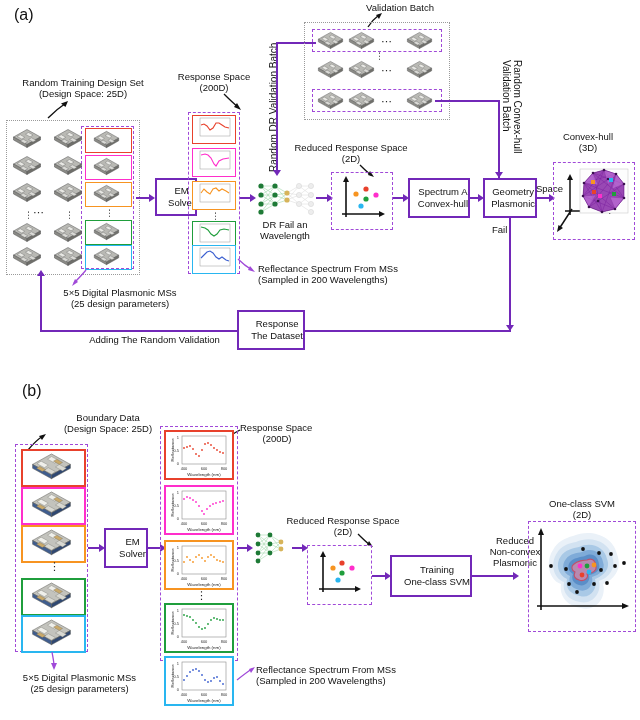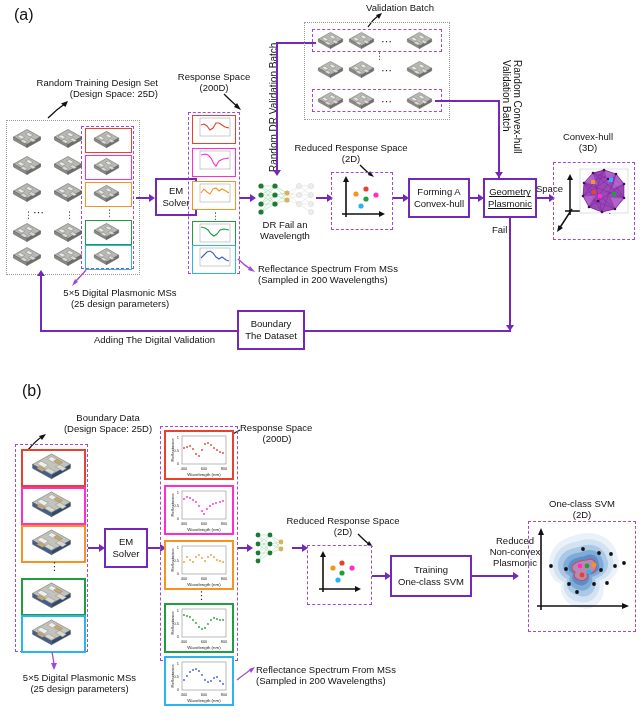--- a/index.html
+++ b/index.html
@@ -3,21 +3,21 @@
 <meta charset="utf-8">
 <style>
   html,body{margin:0;padding:0;background:#ffffff;}
   body{width:640px;height:720px;position:relative;overflow:hidden;
        font-family:"Liberation Sans",sans-serif;color:#1a1a1a;}
   .abs{position:absolute;}
   .txt{font-size:9.5px;line-height:1.18;text-align:center;color:#111;white-space:nowrap;}
   .panel-label{font-size:16px;font-weight:400;color:#111;}
   
   .pbox{border:2.2px solid #7228b8;background:#fff;display:flex;align-items:center;
-        justify-content:center;text-align:center;font-size:9.5px;line-height:1.22;color:#111;box-sizing:border-box;}
+        justify-content:flex-end;text-align:center;font-size:9.5px;line-height:1.22;color:#111;box-sizing:border-box;}
   
   .dashc{border:1.6px dashed #a049d8;box-sizing:border-box;background:transparent;}
   .dashgray{border:1.3px dotted #9a9a9a;box-sizing:border-box;}
   
   .ln{background:#7228b8;position:absolute;}
   .lnh{height:2.2px;}
   .lnv{width:2.2px;}
   .arrowR{position:absolute;width:0;height:0;border-top:4.2px solid transparent;
           border-bottom:4.2px solid transparent;border-left:6.5px solid #7228b8;}
   .arrowD{position:absolute;width:0;height:0;border-left:4.2px solid transparent;
@@ -28,21 +28,21 @@
   .specbox{box-sizing:border-box;background:#fff;}
   .dots3{font-size:11px;letter-spacing:1px;color:#222;}
   .vdots{font-size:9px;color:#222;line-height:.72;}
   svg{display:block;overflow:visible;}
 </style>
 </head>
 <body>
 
 <div class="abs panel-label" style="left:14px;top:6px;">(a)</div>
 
-<div class="abs txt" style="left:8px;top:77px;width:150px;text-align:right;">
+<div class="abs txt" style="left:8px;top:77px;width:150px;">
   <div>Random Training Design Set</div>
   <div>(Design Space: 25D)</div>
 </div>
 
 <svg class="abs" style="left:46px;top:98px;" width="30" height="22">
   <path d="M2,20 C8,14 14,9 20,5" stroke="#111" stroke-width="1.4" fill="none"></path>
   <path d="M22,3 L15,5.5 L19.5,9 Z" fill="#111"></path>
 </svg>
 
 <div class="abs dashgray" style="left:6px;top:120px;width:134px;height:155px;"></div>
@@ -266,26 +266,26 @@
     <circle cx="34" cy="16" r="2.6" fill="#e8412c"></circle>
     <circle cx="44" cy="22" r="2.6" fill="#ff2ecb"></circle>
     <circle cx="34" cy="26" r="2.6" fill="#1f9e3c"></circle>
     <circle cx="29" cy="33" r="2.6" fill="#29b6f0"></circle>
   </svg>
 </div>
 <div class="ln lnh abs" style="left:393px;top:197px;width:11px;"></div>
 <div class="arrowR" style="left:403px;top:193.8px;"></div>
 
 <div class="abs pbox" style="left:408px;top:178px;width:62px;height:40px;">
-  <div><span>Forming A</span><br><span>Convex-hull</span></div>
+  <div><span>Spectrum A</span><br><span>Convex-hull</span></div>
 </div>
 <div class="ln lnh abs" style="left:470px;top:197px;width:9px;"></div>
 <div class="arrowR" style="left:478px;top:193.8px;"></div>
 
-<div class="abs pbox" style="left:483px;top:178px;width:54px;height:40px;text-decoration:underline;">
+<div class="abs pbox" style="left:483px;top:178px;width:54px;height:40px;">
   <div><span>Geometry</span><br><span>Plasmonic</span></div>
 </div>
 <div class="ln lnh abs" style="left:537px;top:197px;width:13px;"></div>
 <div class="arrowR" style="left:549px;top:193.8px;"></div>
 <div class="abs txt" style="left:536px;top:183px;">Space</div>
 
 <div class="abs txt" style="left:540px;top:131px;width:96px;">
   <div>Convex-hull</div>
   <div>(3D)</div>
 </div>
@@ -333,27 +333,27 @@
     </g>
   </svg>
 </div>
 
 <div class="abs txt" style="left:492px;top:224px;">Fail</div>
 <div class="ln lnv abs" style="left:509px;top:218px;height:114px;"></div>
 <div class="ln lnh abs" style="left:305px;top:330px;width:206px;"></div>
 <div class="arrowD" style="left:505.8px;top:325px;"></div>
 
 <div class="abs pbox" style="left:237px;top:310px;width:68px;height:40px;">
-  <div><span>Boundary</span><br><span>The Dataset</span></div>
+  <div><span>Response</span><br><span>The Dataset</span></div>
 </div>
 <div class="ln lnh abs" style="left:40px;top:330px;width:197px;"></div>
 <div class="ln lnv abs" style="left:40px;top:276px;height:55px;"></div>
 <div class="arrowU" style="left:36.8px;top:270px;"></div>
 <div class="abs txt" style="left:62px;top:334px;width:185px;">
-  <div>Adding The Digital Validation</div>
+  <div>Adding The Random Validation</div>
 </div>
 
 <div class="abs vtext" style="left:268px;top:172px;transform:rotate(-90deg);">Random DR Validation Batch</div>
 
 <div class="ln lnv abs" style="left:276px;top:42px;height:130px;"></div>
 <div class="arrowD" style="left:272.8px;top:170px;"></div>
 <div class="ln lnh abs" style="left:276px;top:42px;width:40px;"></div>
 
 <div class="abs txt" style="left:345px;top:2px;width:110px;">Validation Batch</div>
 <svg class="abs" style="left:366px;top:12px;" width="22" height="17">

